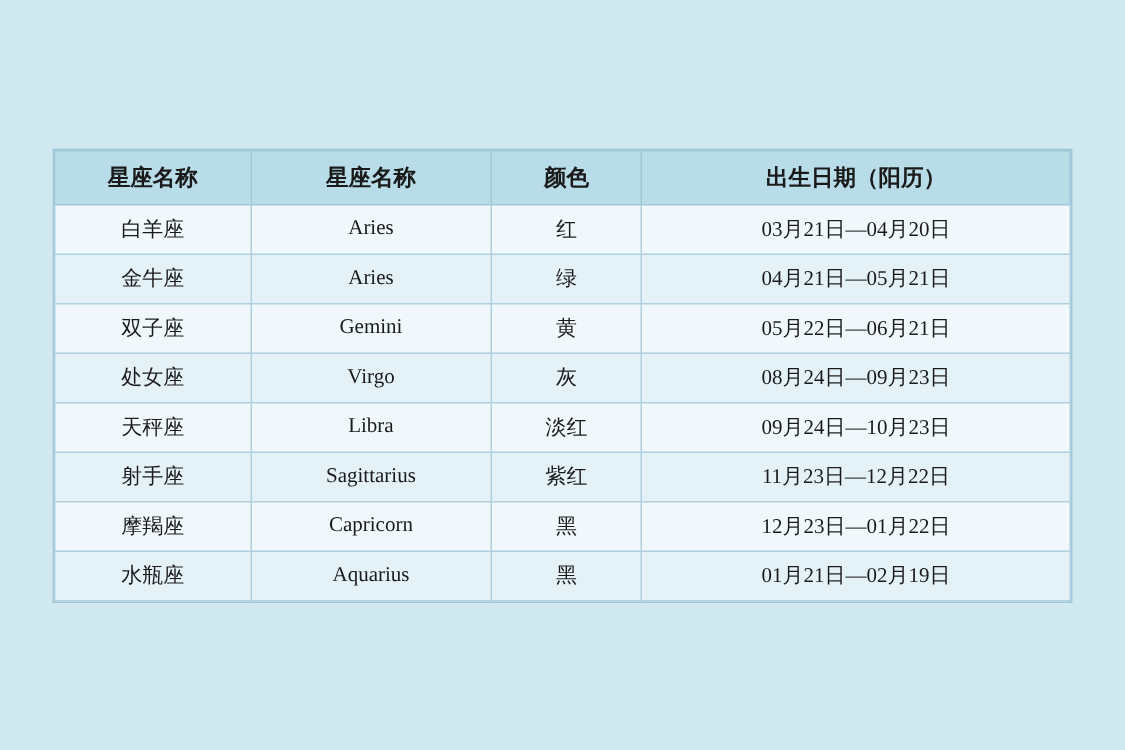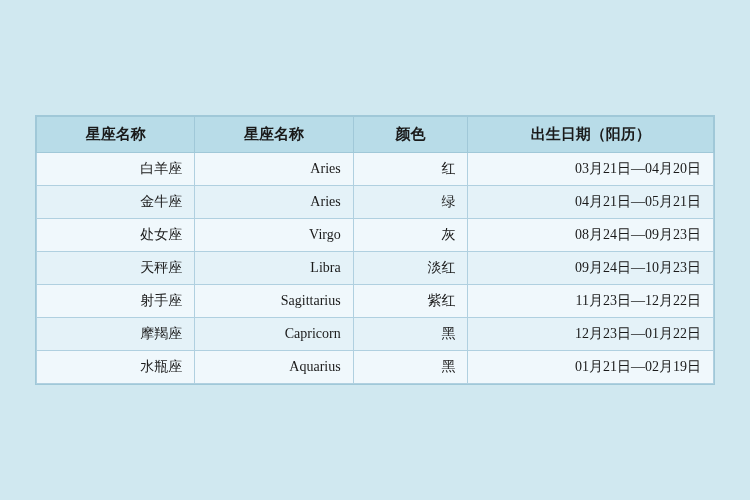--- a/index.html
+++ b/index.html
@@ -28,39 +28,39 @@
       width: 100%;
       border-collapse: collapse;
     }
 
     thead tr {
       background-color: #b8dce8;
     }
 
     thead th {
       border: 1px solid #a0c8d8;
-      padding: 8px 24px;
+      padding: 8px 4px;
       text-align: center;
       font-size: 15px;
       font-weight: bold;
       color: #1a1a1a;
     }
 
     tbody tr {
       background-color: #f0f8fc;
     }
 
     tbody tr:nth-child(even) {
       background-color: #e4f2f8;
     }
 
     tbody td {
       border: 1px solid #b0d0e0;
       padding: 7px 12px;
-      text-align: right;
+      text-align: center;
       font-size: 14px;
       color: #1a1a1a;
     }
 
     tbody td:first-child {
       font-weight: normal;
     }
 
     tbody td:nth-child(2) {
       font-style: normal;
@@ -86,20 +86,26 @@
           <td>红</td>
           <td>03月21日—04月20日</td>
         </tr>
         <tr>
           <td>金牛座</td>
           <td>Aries</td>
           <td>绿</td>
           <td>04月21日—05月21日</td>
         </tr>
         <tr>
+          <td>双子座</td>
+          <td>Gemini</td>
+          <td>黄</td>
+          <td>05月22日—06月21日</td>
+        </tr>
+        <tr>
           <td>处女座</td>
           <td>Virgo</td>
           <td>灰</td>
           <td>08月24日—09月23日</td>
         </tr>
         <tr>
           <td>天秤座</td>
           <td>Libra</td>
           <td>淡红</td>
           <td>09月24日—10月23日</td>

